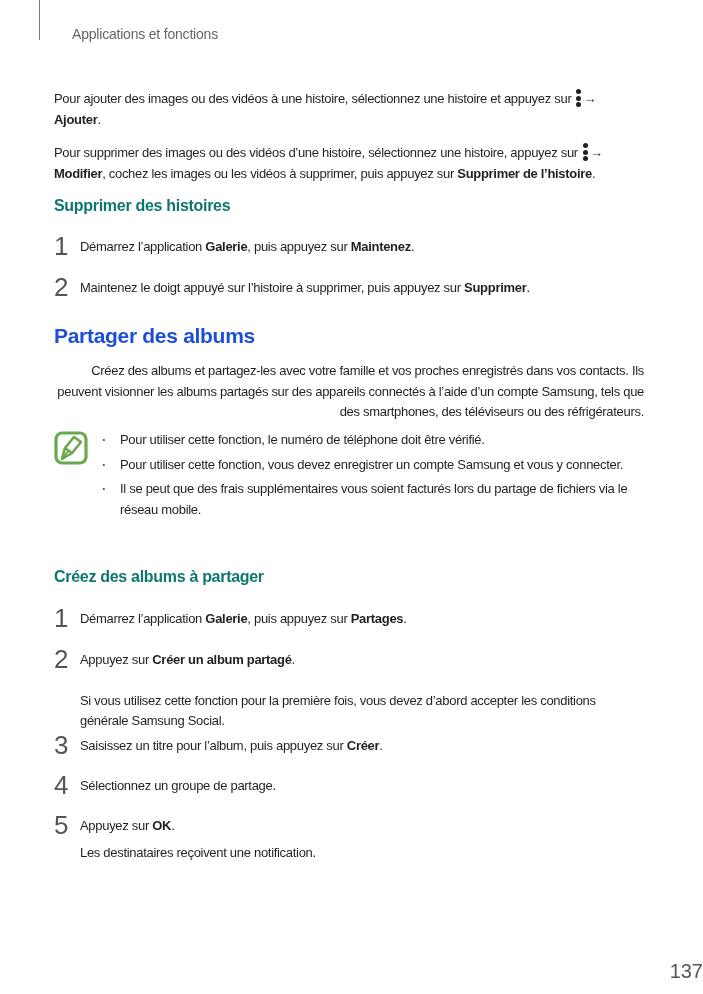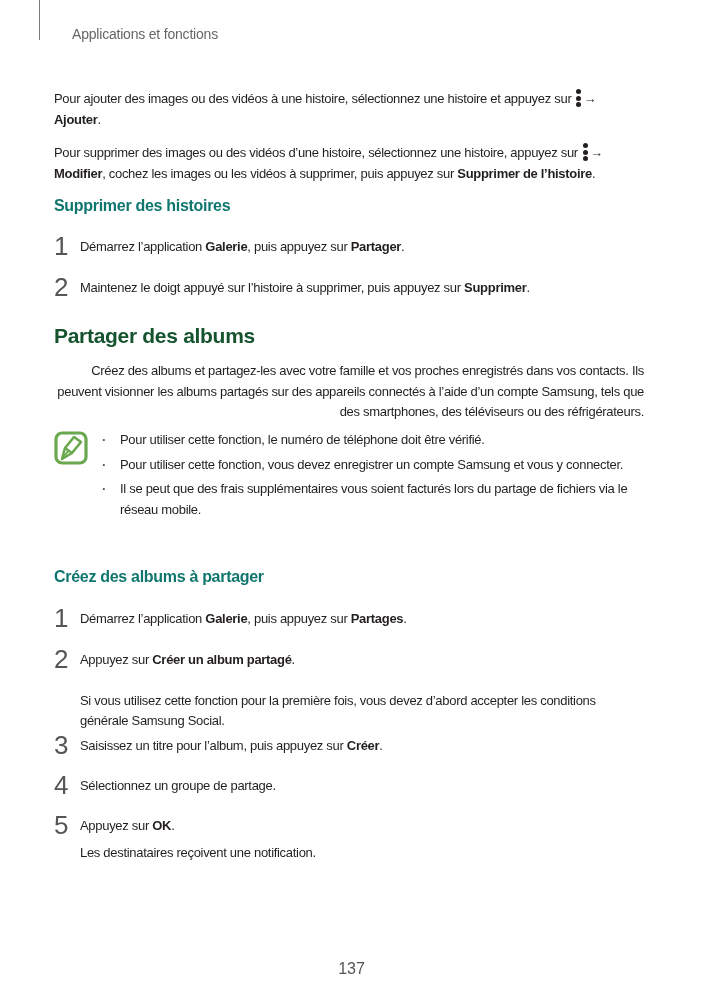--- a/index.html
+++ b/index.html
@@ -12,32 +12,32 @@
 
   .content { position: absolute; left: 54px; top: 0; width: 590px; font-size: 13px; line-height: 20.5px; letter-spacing: -0.3px; }
   .content b { font-weight: bold; }
 
   .para { position: absolute; left: 0; width: 590px; }
   .kebab { display: inline-block; width: 6px; height: 18px; position: relative; vertical-align: -4px; margin: 0 2px 0 4px; }
   .kebab i { position: absolute; left: 1px; width: 5px; height: 5px; border-radius: 50%; background: #231f20; }
   .kebab i:nth-child(1) { top: 0; } .kebab i:nth-child(2) { top: 6.5px; } .kebab i:nth-child(3) { top: 13px; }
 
   .h3 { position: absolute; left: 0; font-size: 16px; font-weight: bold; color: #0f766e; letter-spacing: -0.3px; }
-  .h2 { position: absolute; left: 0; font-size: 21px; font-weight: bold; color: #14532d; letter-spacing: -0.3px; }
+  .h2 { position: absolute; left: 0; font-size: 21px; font-weight: bold; color: #1d4ed8; letter-spacing: -0.3px; }
 
   .step { position: absolute; left: -54px; width: 650px; }
   .step .num { position: absolute; left: 54px; top: -6px; font-size: 26px; color: #555; font-weight: normal; line-height: 30px; }
   .step .txt { position: absolute; left: 80px; width: 565px; }
 
   .note-icon { position: absolute; left: 0px; top: 431px; width: 34px; height: 34px; }
   .bullets { position: absolute; left: 48px; top: 430px; width: 540px; }
   .bullet { position: relative; padding-left: 18px; margin-bottom: 4px; }
   .bullet::before { content: "·"; position: absolute; left: 0; top: 0; font-weight: bold; color: #555; }
 
-  .page-num { position: absolute; left: 0; width: 703px; top: 960px; text-align: center; font-size: 16px; color: #555; }
+  .page-num { position: absolute; left: 0; width: 703px; top: 960px; text-align: right; font-size: 20px; color: #555; }
 </style>
 </head>
 <body>
 
 <div class="header-rule"></div>
 <div class="header-title">Applications et fonctions</div>
 
 <div class="content">
 
   <div class="para" style="top:89px;">
@@ -47,21 +47,21 @@
 
   <div class="para" style="top:136px;margin-top:7px;">
     <span>Pour supprimer des images ou des vidéos d’une histoire, sélectionnez une histoire, appuyez sur</span><span class="kebab"><i></i><i></i><i></i></span><span>→</span><br>
     <b>Modifier</b><span>, cochez les images ou les vidéos à supprimer, puis appuyez sur </span><b>Supprimer de l’histoire</b><span>.</span>
   </div>
 
   <div class="h3" style="top:196px;">Supprimer des histoires</div>
 
   <div class="step" style="top:237px;">
     <span class="num">1</span>
-    <span class="txt"><span>Démarrez l’application </span><b>Galerie</b><span>, puis appuyez sur </span><b>Partager</b><span>.</span></span>
+    <span class="txt"><span>Démarrez l’application </span><b>Galerie</b><span>, puis appuyez sur </span><b>Maintenez</b><span>.</span></span>
   </div>
 
   <div class="step" style="top:278px;">
     <span class="num">2</span>
     <span class="txt"><span>Maintenez le doigt appuyé sur l’histoire à supprimer, puis appuyez sur </span><b>Supprimer</b><span>.</span></span>
   </div>
 
   <div class="h2" style="top:326px;">Partager des albums</div>
 
   <div class="para" style="top:361px;text-align:right;">Créez des albums et partagez-les avec votre famille et vos proches enregistrés dans vos contacts. Ils peuvent visionner les albums partagés sur des appareils connectés à l’aide d’un compte Samsung, tels que des smartphones, des téléviseurs ou des réfrigérateurs.</div>

